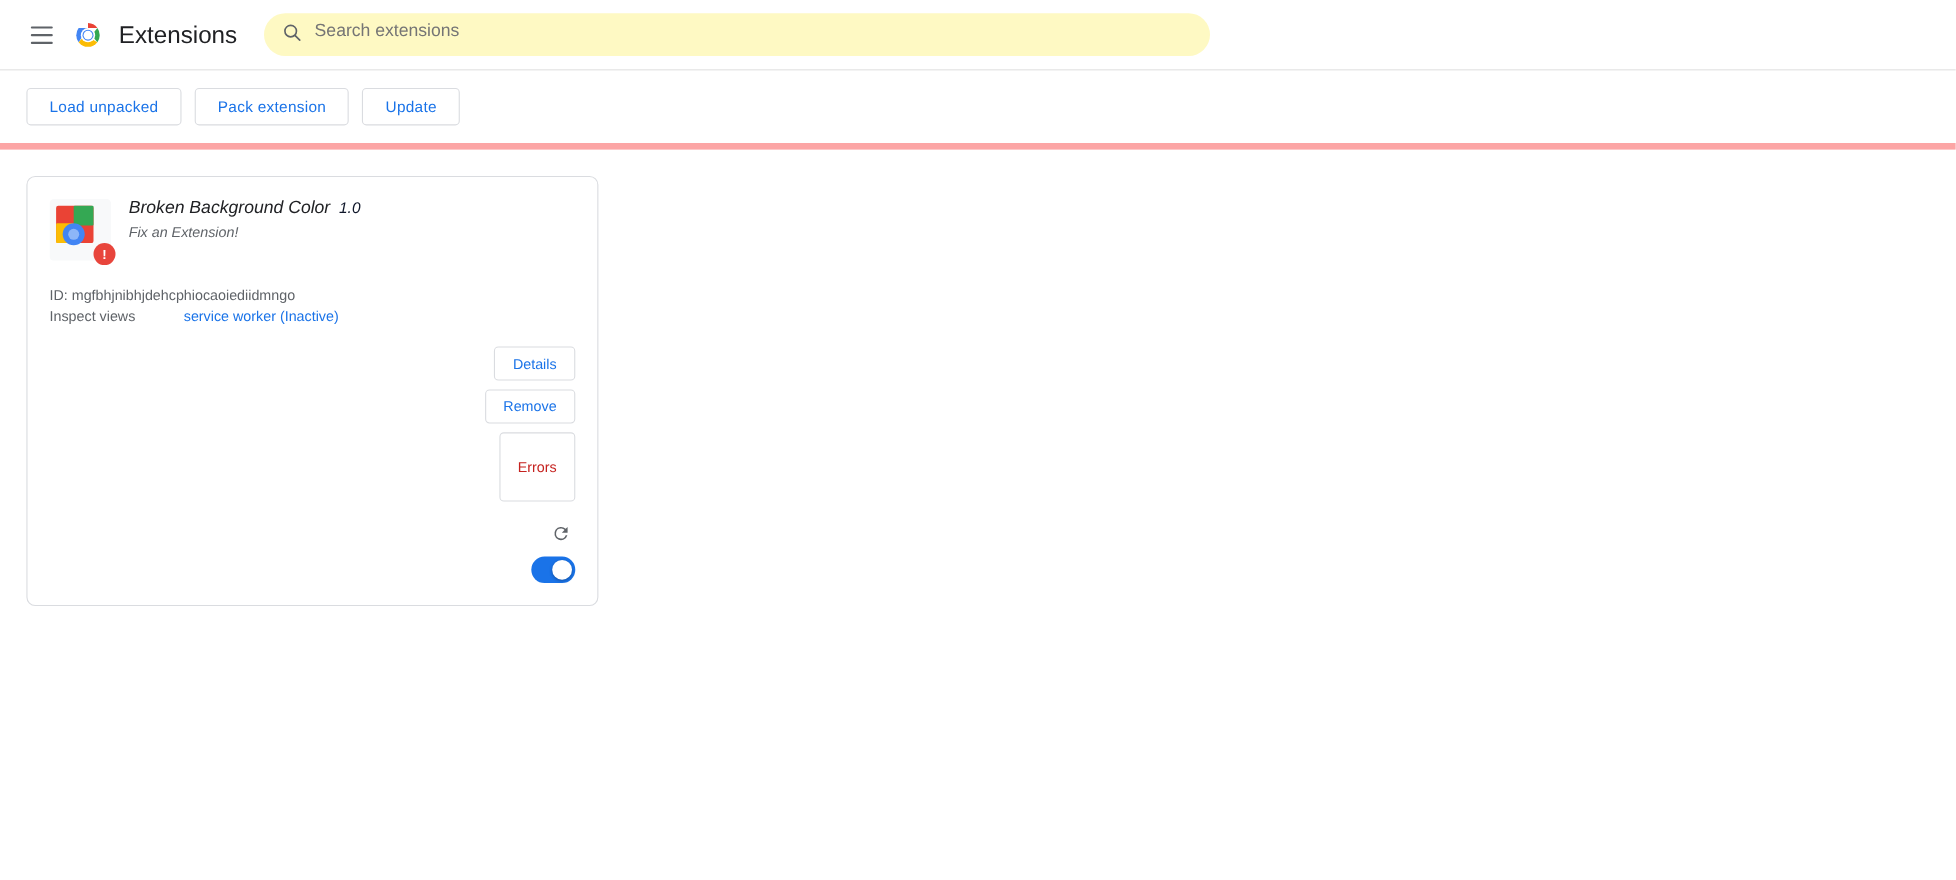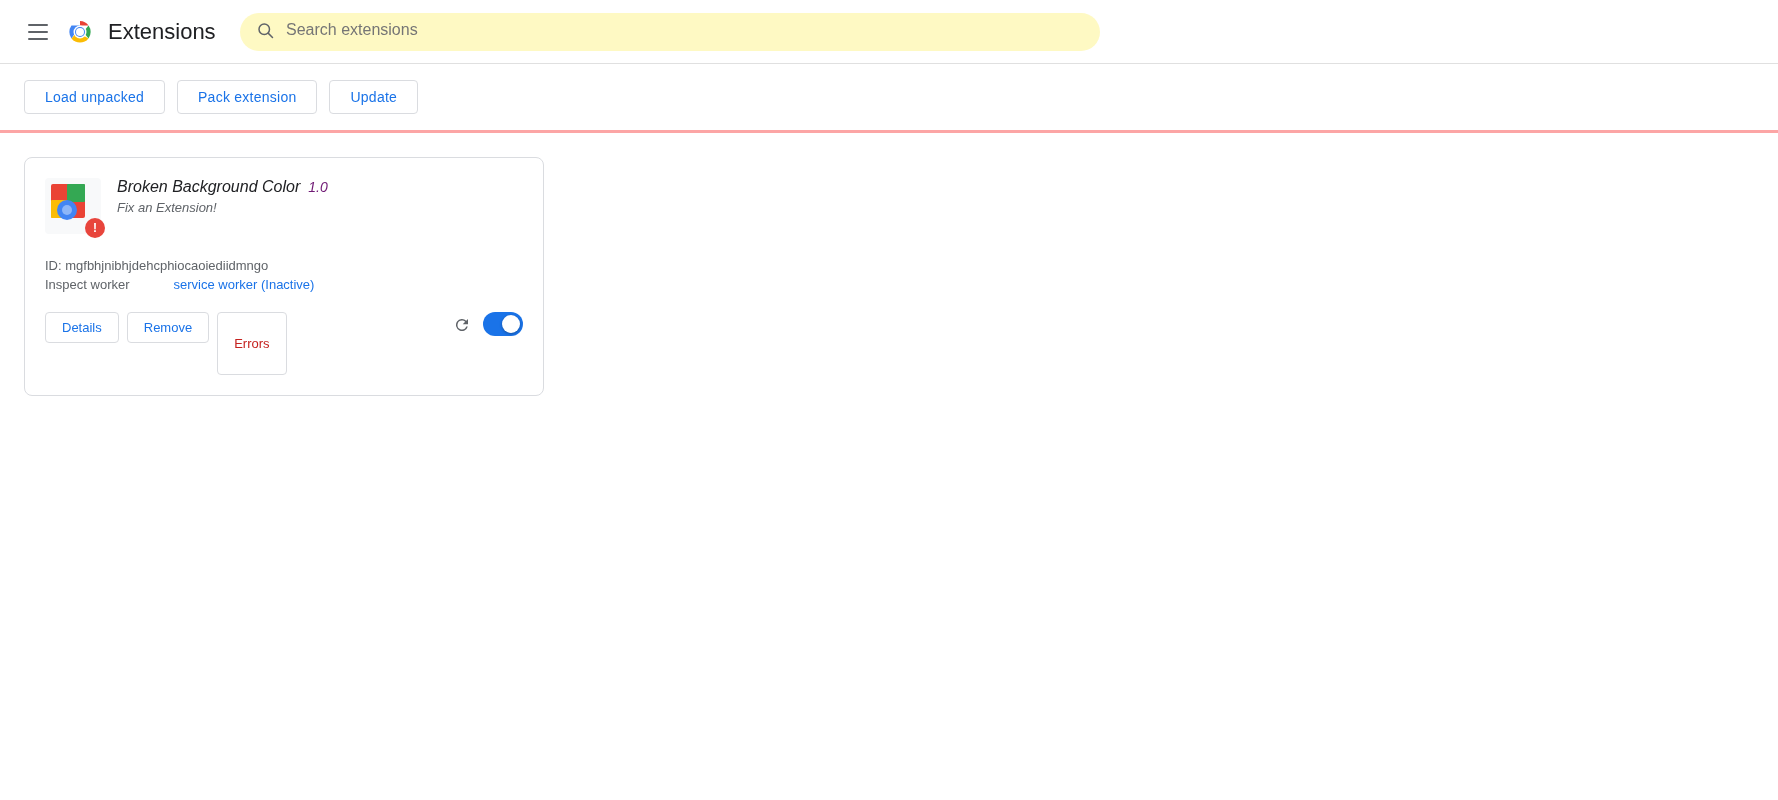--- a/index.html
+++ b/index.html
@@ -75,21 +75,21 @@
       color: #5f6368;
       width: 100%;
     }
 
     
     .toolbar {
       display: flex;
       align-items: center;
       padding: 16px 24px;
       gap: 12px;
-      border-bottom: 3px solid #fca5a5;
+      border-bottom: 6px solid #fca5a5;
     }
     .toolbar-btn {
       border: 1px solid #dadce0;
       background: #fff;
       border-radius: 4px;
       padding: 8px 20px;
       font-size: 14px;
       font-weight: 500;
       color: #1a73e8;
       cursor: pointer;
@@ -150,21 +150,21 @@
       margin-bottom: 4px;
       font-style: italic;
     }
     .ext-name {
       font-size: 16px;
       font-weight: 500;
       color: #202124;
     }
     .ext-version {
       font-size: 14px;
-      color: #701a75;
+      color: #0f172a;
     }
     .ext-desc {
       font-size: 13px;
       color: #5f6368;
       font-style: italic;
     }
 
     .ext-meta {
       margin-bottom: 20px;
       font-size: 13px;
@@ -181,22 +181,23 @@
     .inspect-link {
       color: #1a73e8;
       text-decoration: none;
       font-size: 13px;
       margin-left: 40px;
     }
 
     
     .card-footer {
       display: flex;
-      align-items: flex-start;
+      align-items: flex-end;
       gap: 8px;
+      flex-direction: column;
     }
     .card-btn {
       border: 1px solid #dadce0;
       background: #fff;
       border-radius: 4px;
       padding: 7px 16px;
       font-size: 13px;
       font-weight: 500;
       color: #1a73e8;
       cursor: pointer;
@@ -323,21 +324,21 @@
           <span class="ext-name">Broken Background Color</span>
           <span class="ext-version">1.0</span>
         </div>
         <div class="ext-desc">Fix an Extension!</div>
       </div>
     </div>
 
     <div class="ext-meta">
       <div class="ext-id">ID: mgfbhjnibhjdehcphiocaoiediidmngo</div>
       <div class="inspect-views">
-        <span>Inspect worker</span>
+        <span>Inspect views</span>
         <a href="#" class="inspect-link">service worker (Inactive)</a>
       </div>
     </div>
 
     <div class="card-footer">
       <button class="card-btn">Details</button>
       <button class="card-btn">Remove</button>
       <button class="card-btn-errors">Errors</button>
       <div class="spacer"></div>
       <button class="reload-icon-btn">

